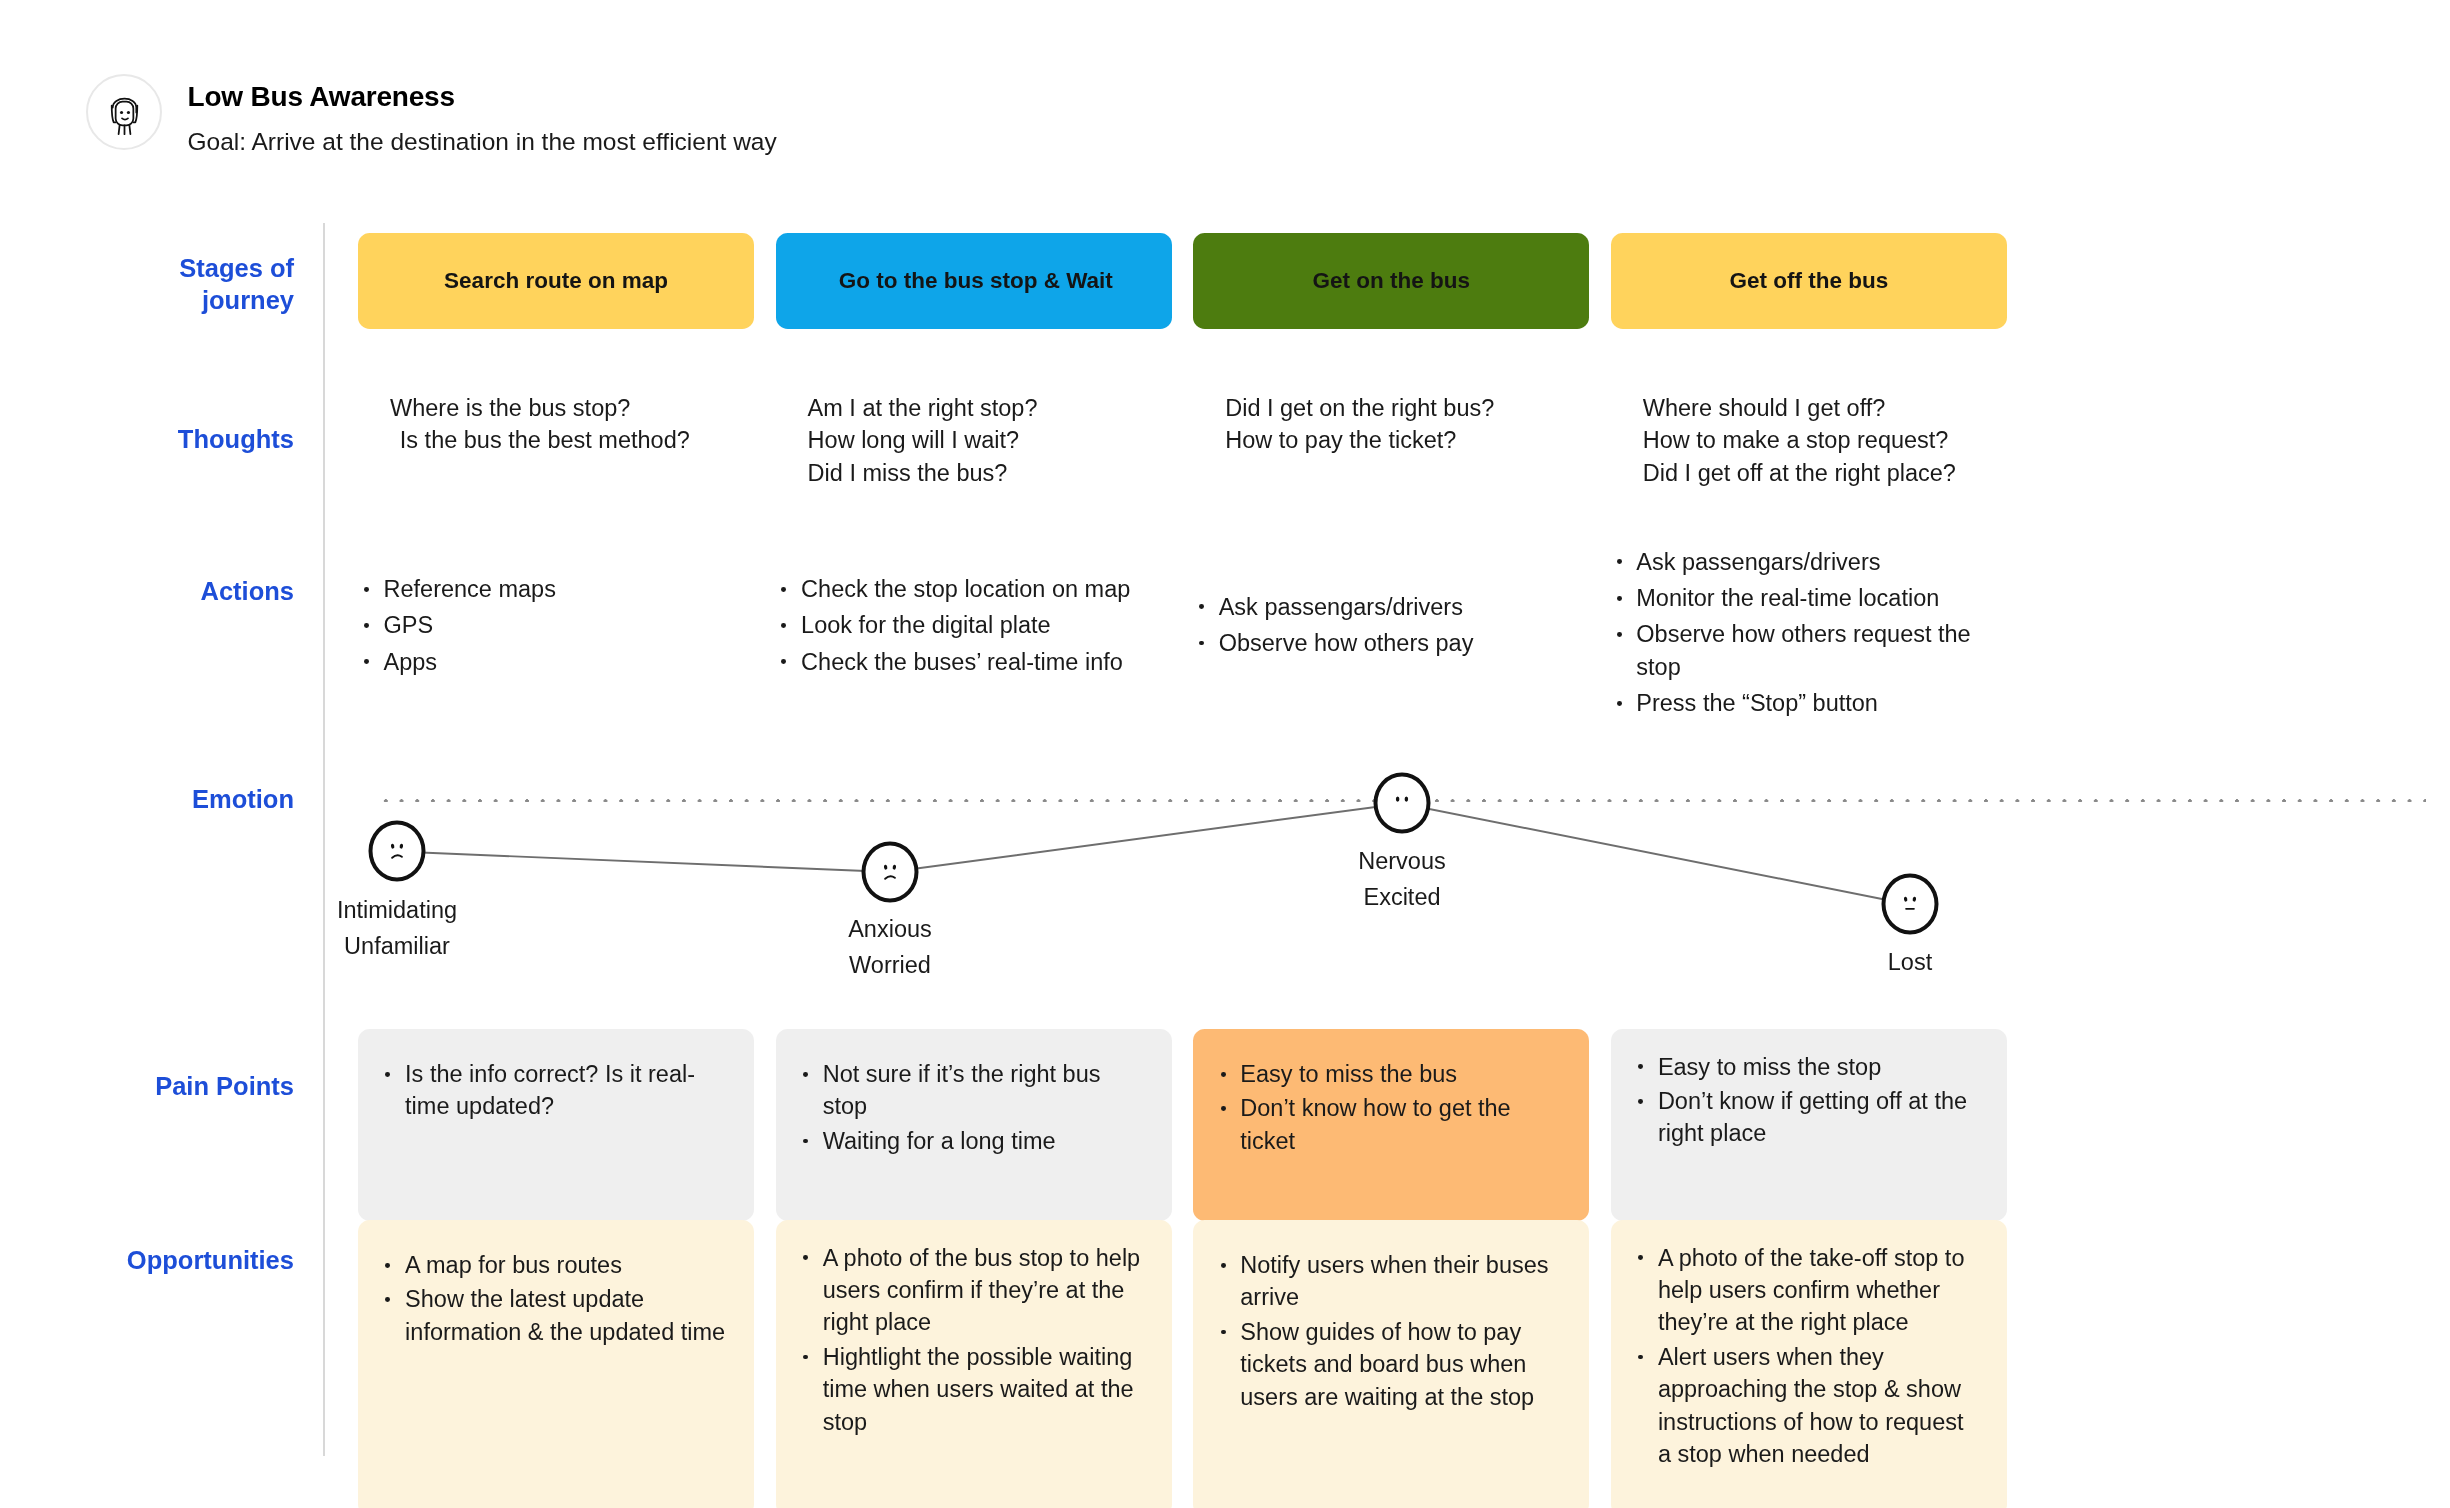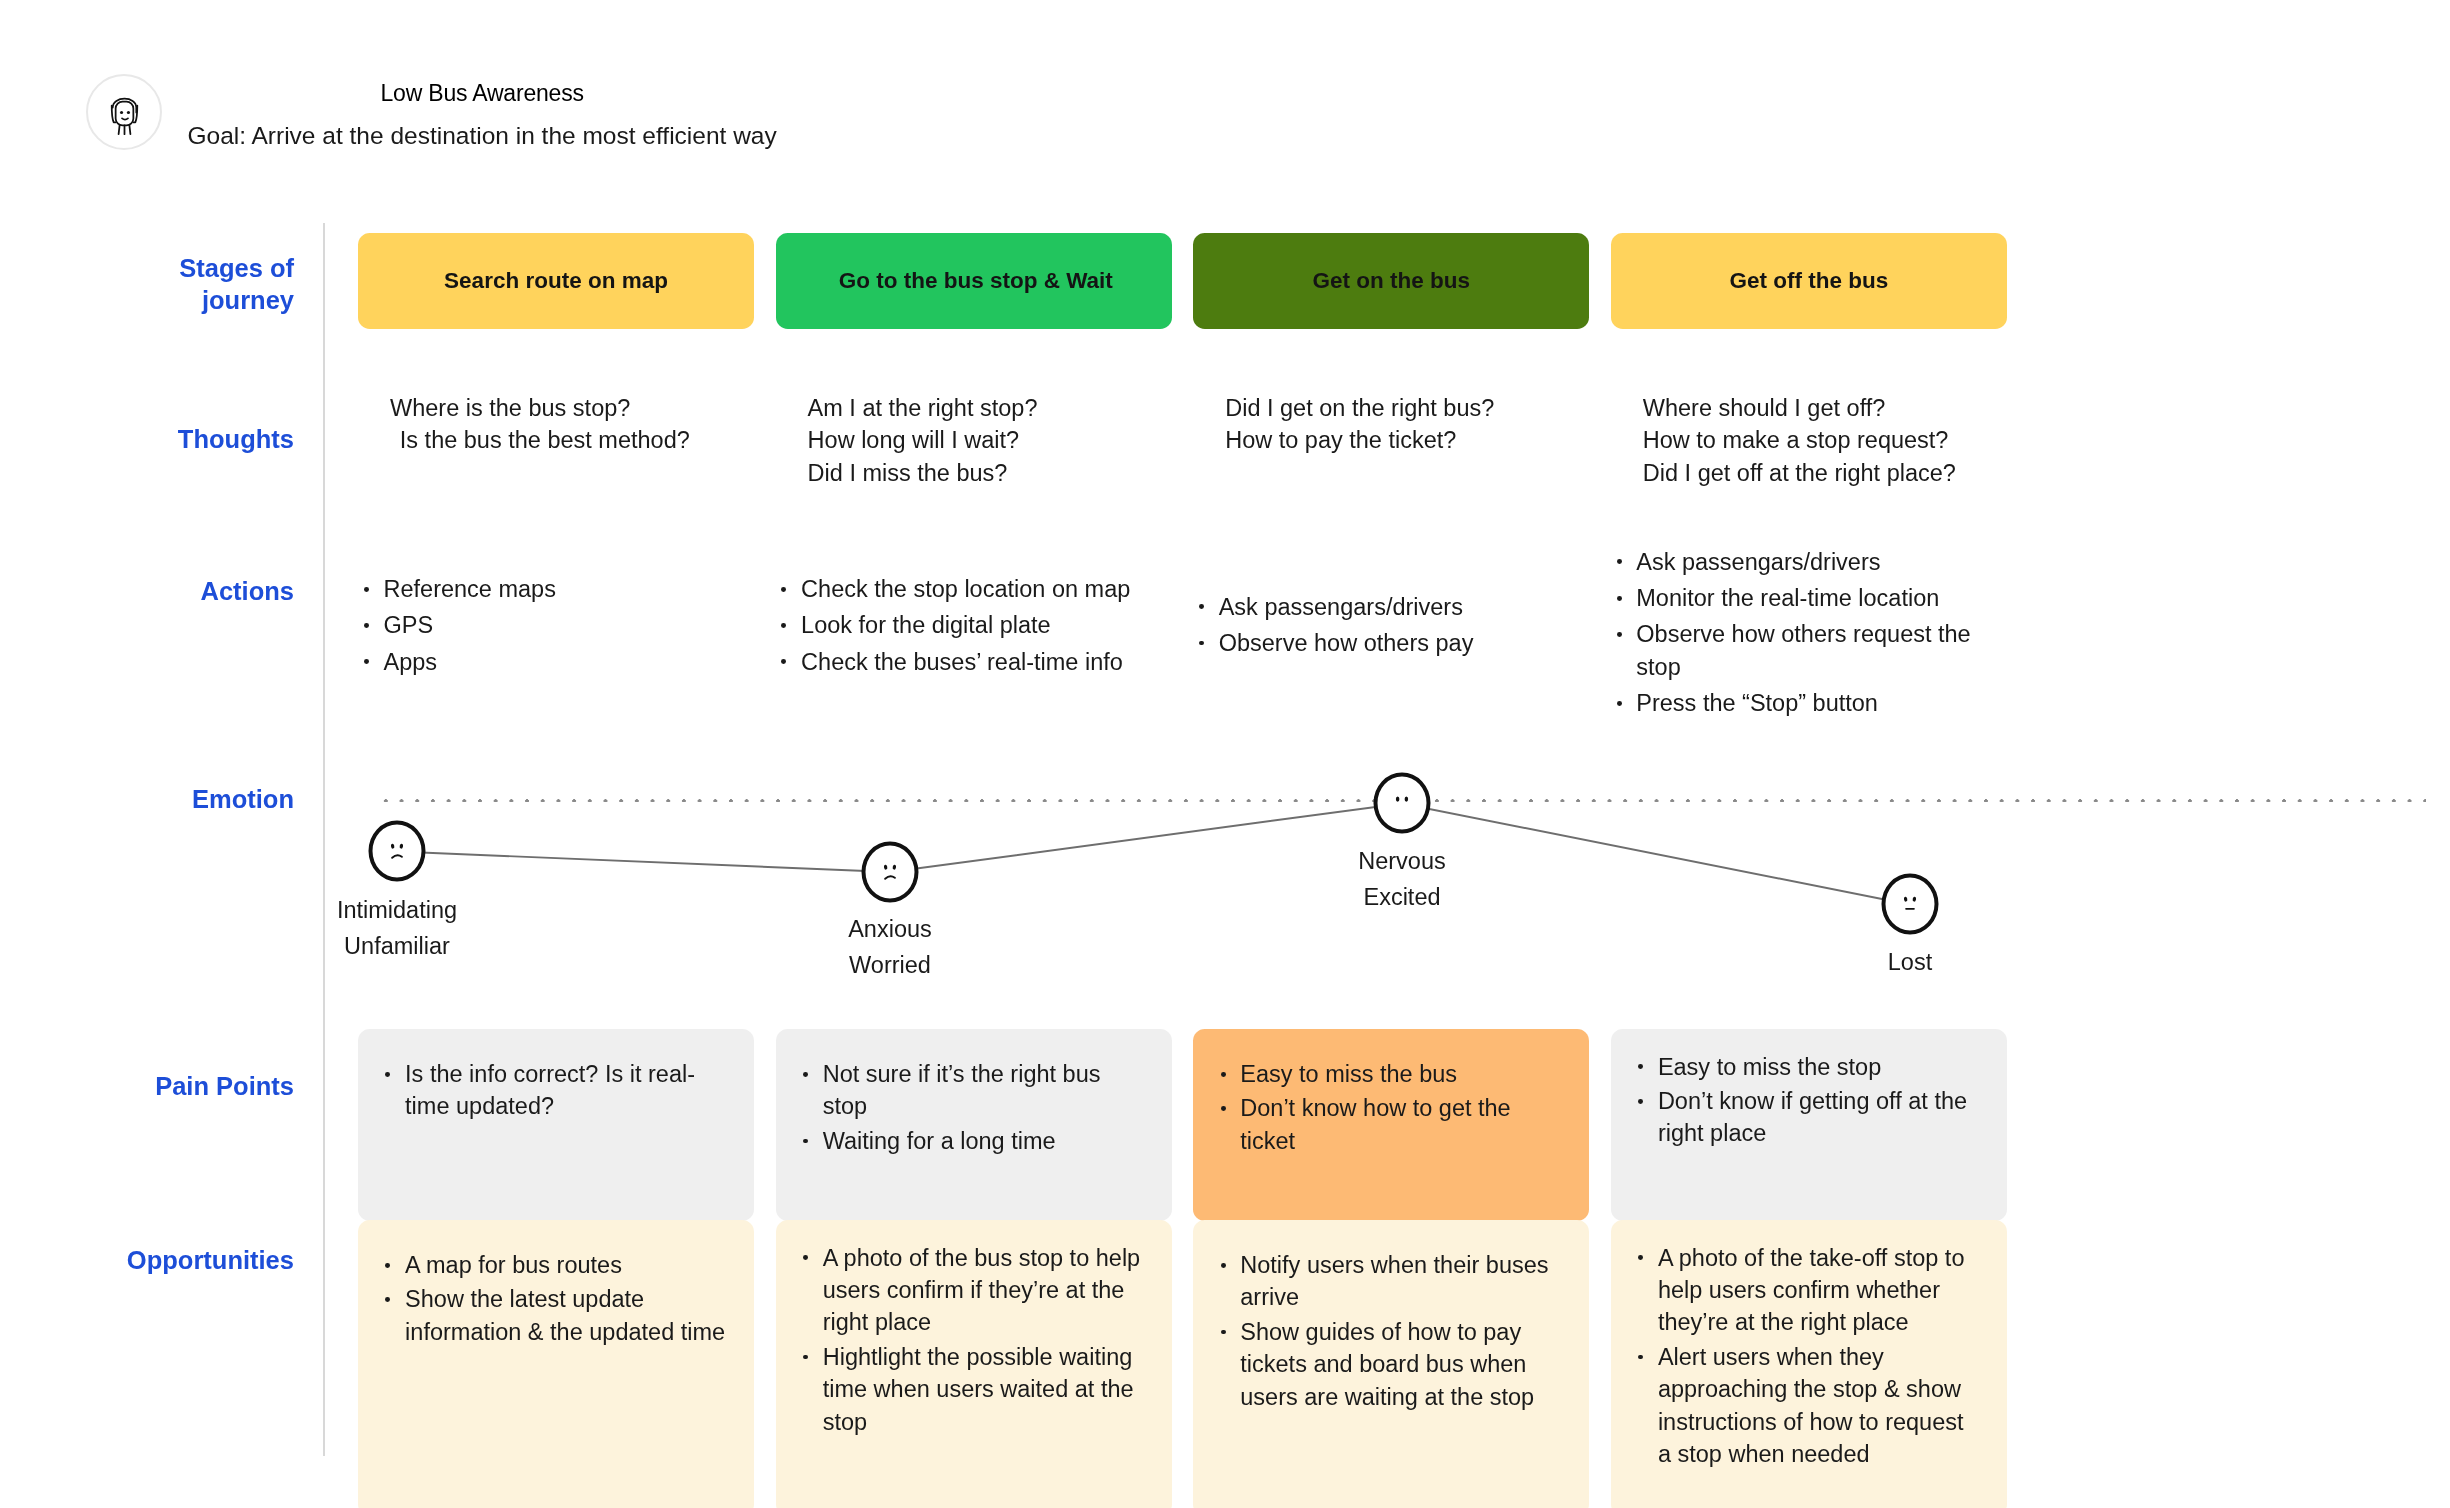--- a/index.html
+++ b/index.html
@@ -37,26 +37,25 @@
     background: #ffffff;
     display: flex;
     align-items: center;
     justify-content: center;
     flex: none;
     overflow: hidden;
   }
   .persona-avatar svg { display: block; }
   .persona-text { padding-top: 5.9px; }
   .persona-title {
-    font-size: 23px;
-    font-weight: normal;
+    font-size: 28px;
+    font-weight: bold;
     letter-spacing: -0.2px;
     color: #000000;
     line-height: 1.2;
-    text-align: center;
   }
   .persona-goal {
     font-size: 24.5px;
     font-weight: 400;
     color: #1a1a1a;
     margin-top: 13.7px;
     line-height: 1.25;
   }
 
   
@@ -226,21 +225,21 @@
 
   <div class="row-label" style="top:253px;">
     <span style="white-space:pre-line;">Stages of
 journey</span>
   </div>
   <div class="cols" style="top:233px;">
     <div class="col">
       <div class="stage-card" style="background: rgb(255, 211, 92);">Search route on map</div>
     </div>
     <div class="col">
-      <div class="stage-card" style="background: #22c55e; padding-left: 20px;">Go to the bus stop &amp; Wait</div>
+      <div class="stage-card" style="background: #0ea5e9; padding-left: 20px;">Go to the bus stop &amp; Wait</div>
     </div>
     <div class="col">
       <div class="stage-card" style="background: #4d7c0f;">Get on the bus</div>
     </div>
     <div class="col">
       <div class="stage-card" style="background: rgb(255, 211, 92);">Get off the bus</div>
     </div>
   </div>
 
   <div class="row-label" style="top:424px;">

